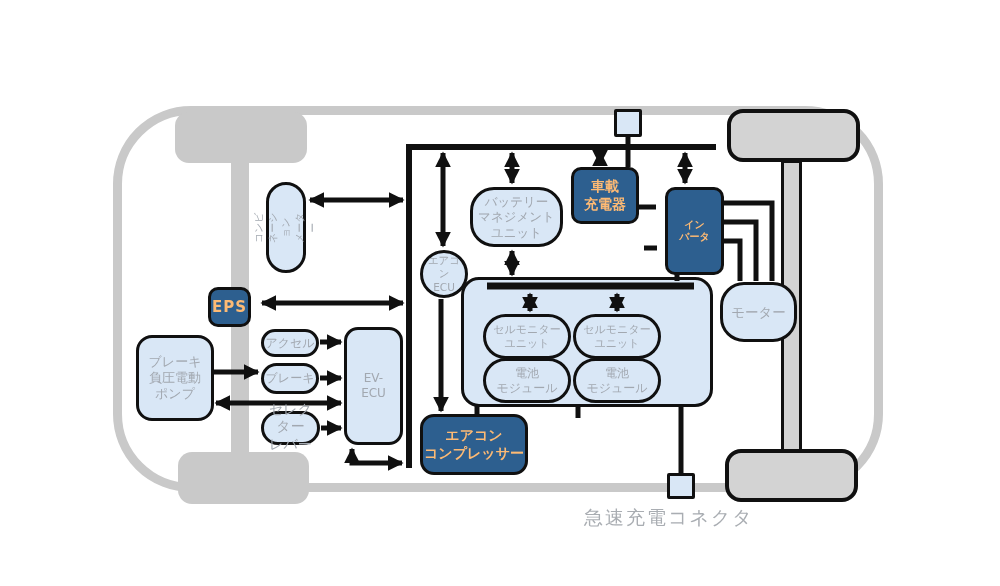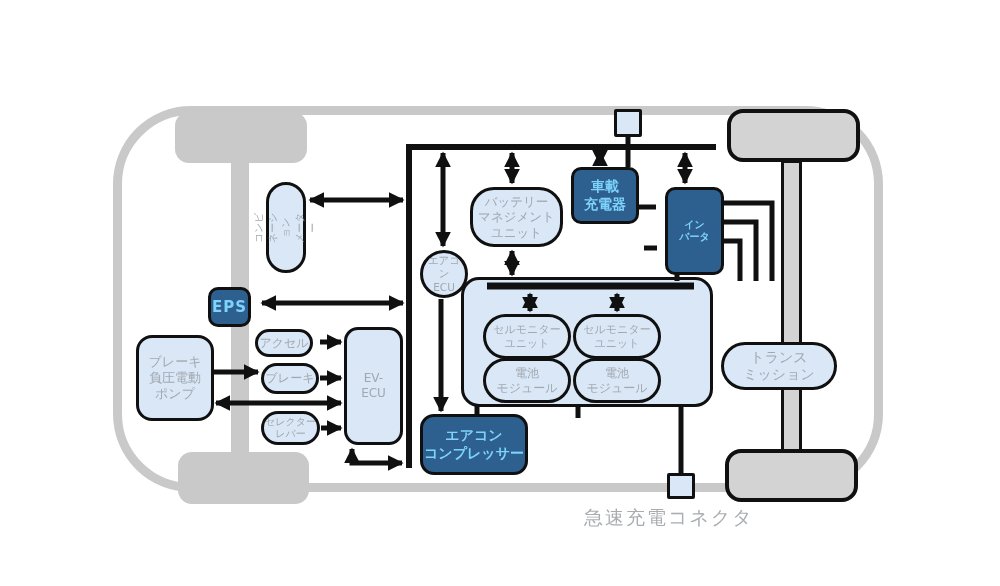--- a/index.html
+++ b/index.html
@@ -16,21 +16,21 @@
   .axle.drive{background:#d3d3d3;border:3px solid #101010;box-sizing:border-box;}
   .wheel{position:absolute;background:var(--car-gray);border-radius:14px;box-sizing:border-box;}
   .wheel.drive{background:#d3d3d3;border:4px solid #101010;border-radius:16px;}
   
   .node{
     position:absolute;box-sizing:border-box;border:3px solid #101010;border-radius:10px;
     display:flex;align-items:center;justify-content:center;text-align:center;
     white-space:pre-line;line-height:1.25;
   }
   .light{background:var(--light-box);color:var(--muted-text);border-radius:24px;}
-  .dark{background:var(--dark-box);color:#7dd3fc;font-weight:bold;}
+  .dark{background:var(--dark-box);color:#fdba74;font-weight:bold;}
   .floor-label{position:absolute;color:var(--label-gray);font-size:19px;letter-spacing:2px;white-space:nowrap;}
   .rot{transform:rotate(-90deg);white-space:pre-line;line-height:1.35;}
   svg{position:absolute;left:0;top:0;}
 </style>
 </head>
 <body>
 
 <div id="canvas">
 
   <div class="car-body"></div>
@@ -95,25 +95,25 @@
 
   <div class="node dark" style="left:571px;top:167px;width:68px;height:57px;font-size:14px;">車載
 充電器</div>
 
 
   <div class="node dark" style="left:653px;top:187px;width:59px;height:88px;font-size:10px;margin-left:12px;">イン
 バータ</div>
 
   <div class="node dark" style="left:208px;top:287px;width:43px;height:40px;font-size:15px;letter-spacing:1px;">EPS</div>
 
-  <div class="node light" style="left:255px;top:329px;width:58px;height:28px;font-size:12px;">アクセル</div>
+  <div class="node light" style="left:261px;top:329px;width:58px;height:28px;font-size:12px;">アクセル</div>
 
   <div class="node light" style="left:261px;top:363px;width:58px;height:31px;font-size:12px;">ブレーキ</div>
 
-  <div class="node light" style="left:261px;top:411px;width:59px;height:34px;font-size:10px;">セレクター
+  <div class="node light" style="left:261px;top:411px;width:59px;height:34px;font-size:14px;font-family:Liberation Mono, monospace;">セレクター
 レバー</div>
 
   <div class="node light" style="left:344px;top:327px;width:59px;height:118px;font-size:12px;border-radius:14px;">EV-
 ECU</div>
 
   <div class="node light" style="left:136px;top:335px;width:78px;height:86px;font-size:13px;border-radius:16px;">ブレーキ
 負圧電動
 ポンプ</div>
 
   <div class="node light" style="left:483px;top:314px;width:88px;height:45px;font-size:11px;">セルモニター
@@ -121,23 +121,22 @@
 
   <div class="node light" style="left:573px;top:314px;width:88px;height:45px;font-size:11px;">セルモニター
 ユニット</div>
 
   <div class="node light" style="left:483px;top:358px;width:88px;height:45px;font-size:12px;">電池
 モジュール</div>
 
   <div class="node light" style="left:573px;top:358px;width:88px;height:45px;font-size:12px;">電池
 モジュール</div>
 
+  <div class="node light" style="left:720px;top:282px;width:77px;height:60px;font-size:13.5px;">モーター</div>
 
-  <div class="node light" style="left:721px;top:342px;width:116px;height:48px;font-size:14px;">トランス
-ミッション</div>
 
 
   <div class="node dark" style="left:420px;top:414px;width:108px;height:61px;font-size:14px;border-radius:14px;">エアコン
 コンプレッサー</div>
 
   <div class="node light" style="left:614px;top:109px;width:28px;height:28px;border-radius:2px;"></div>
 
   <div class="node light" style="left:667px;top:473px;width:28px;height:26px;border-radius:2px;"></div>
 
   <div class="floor-label" style="left:584px;top:505px;">急速充電コネクタ</div>

